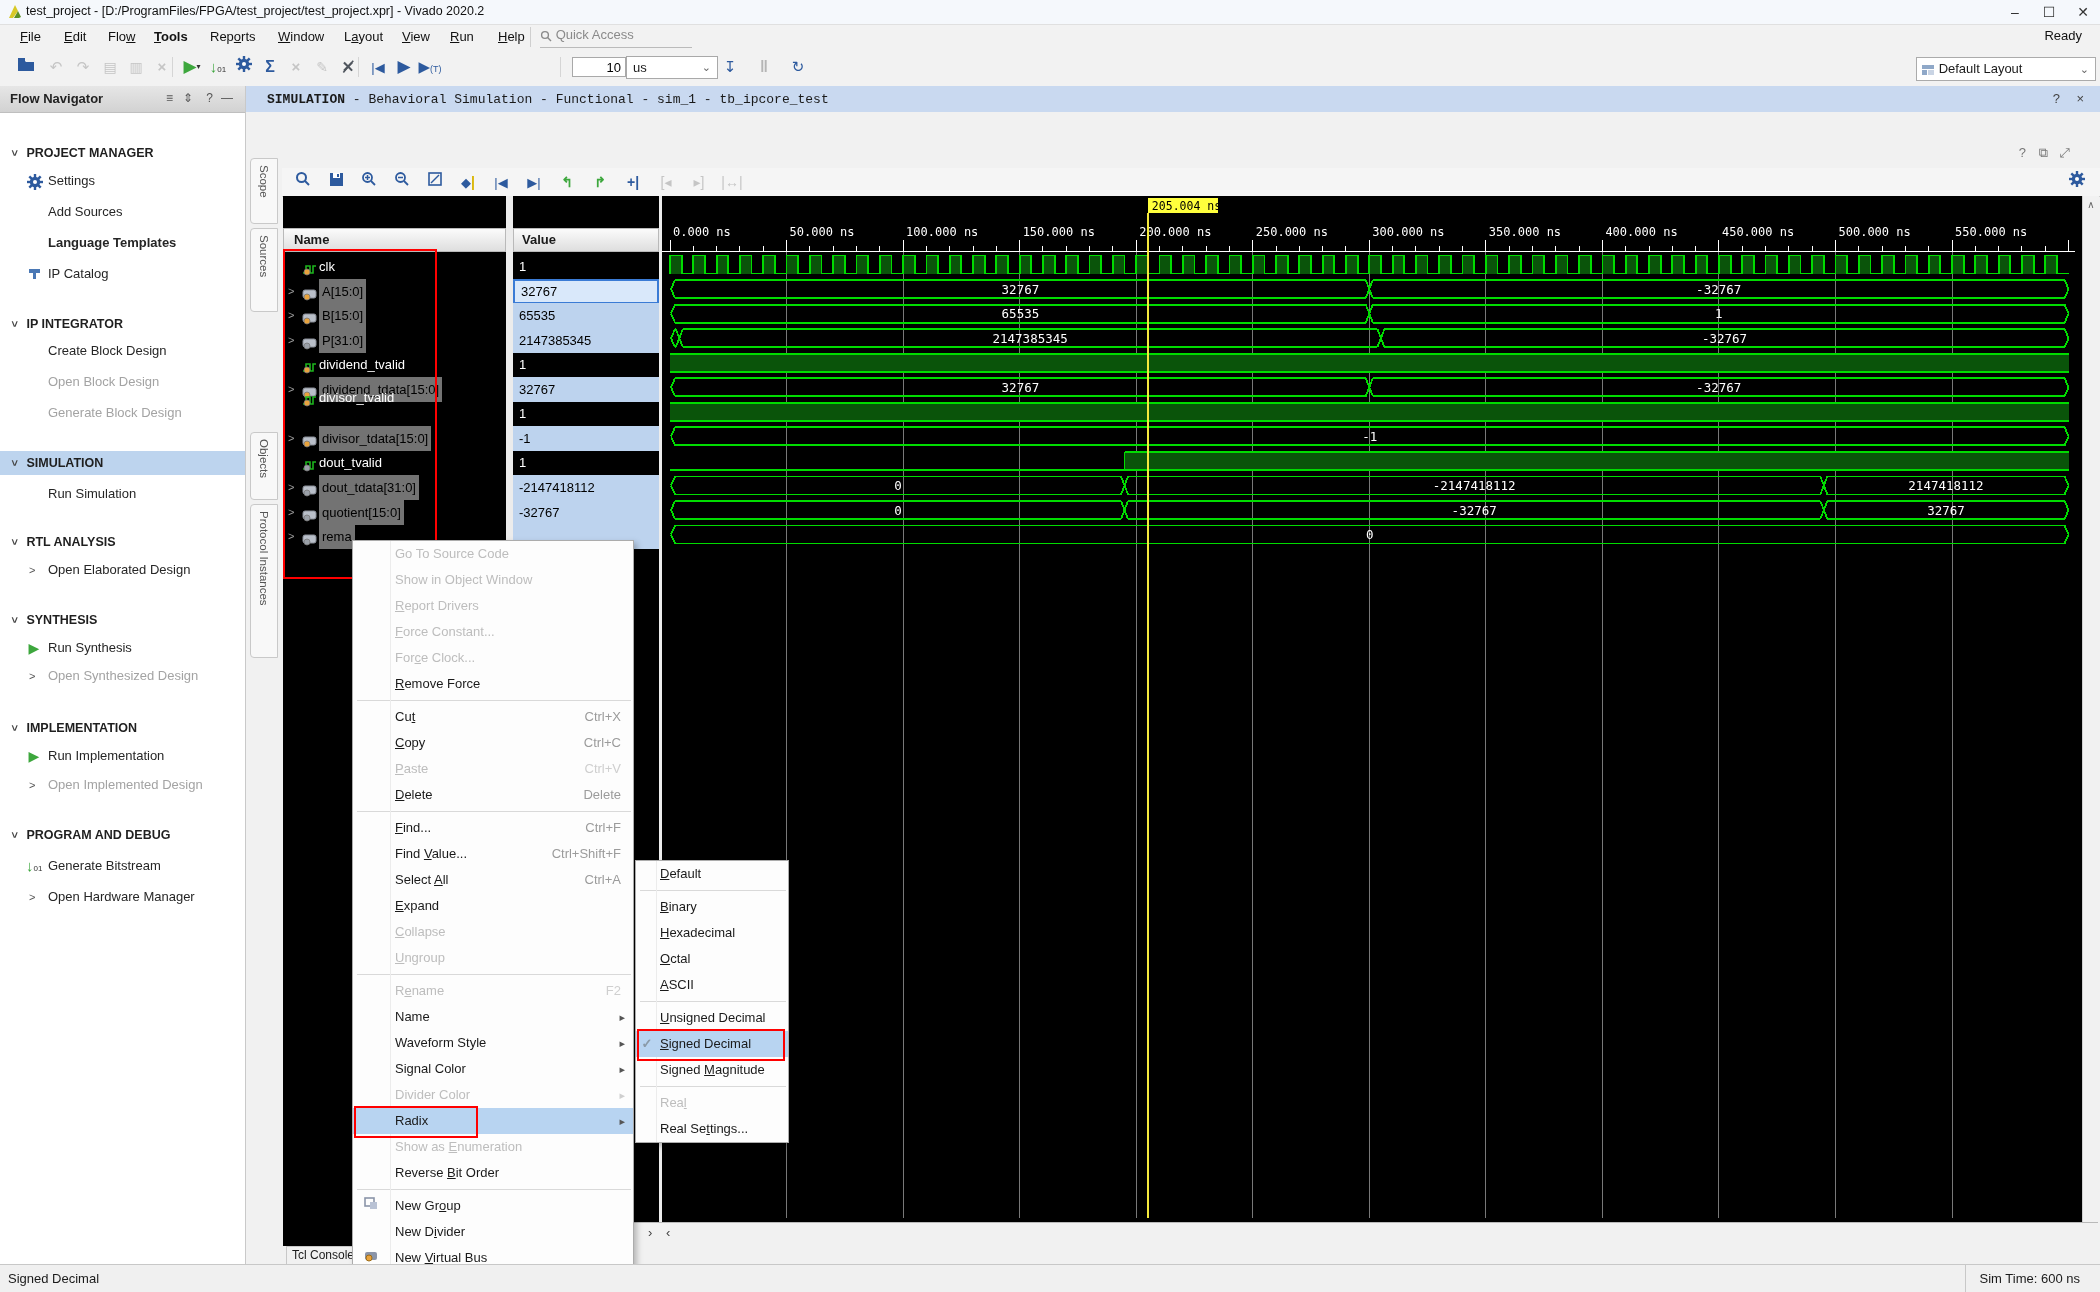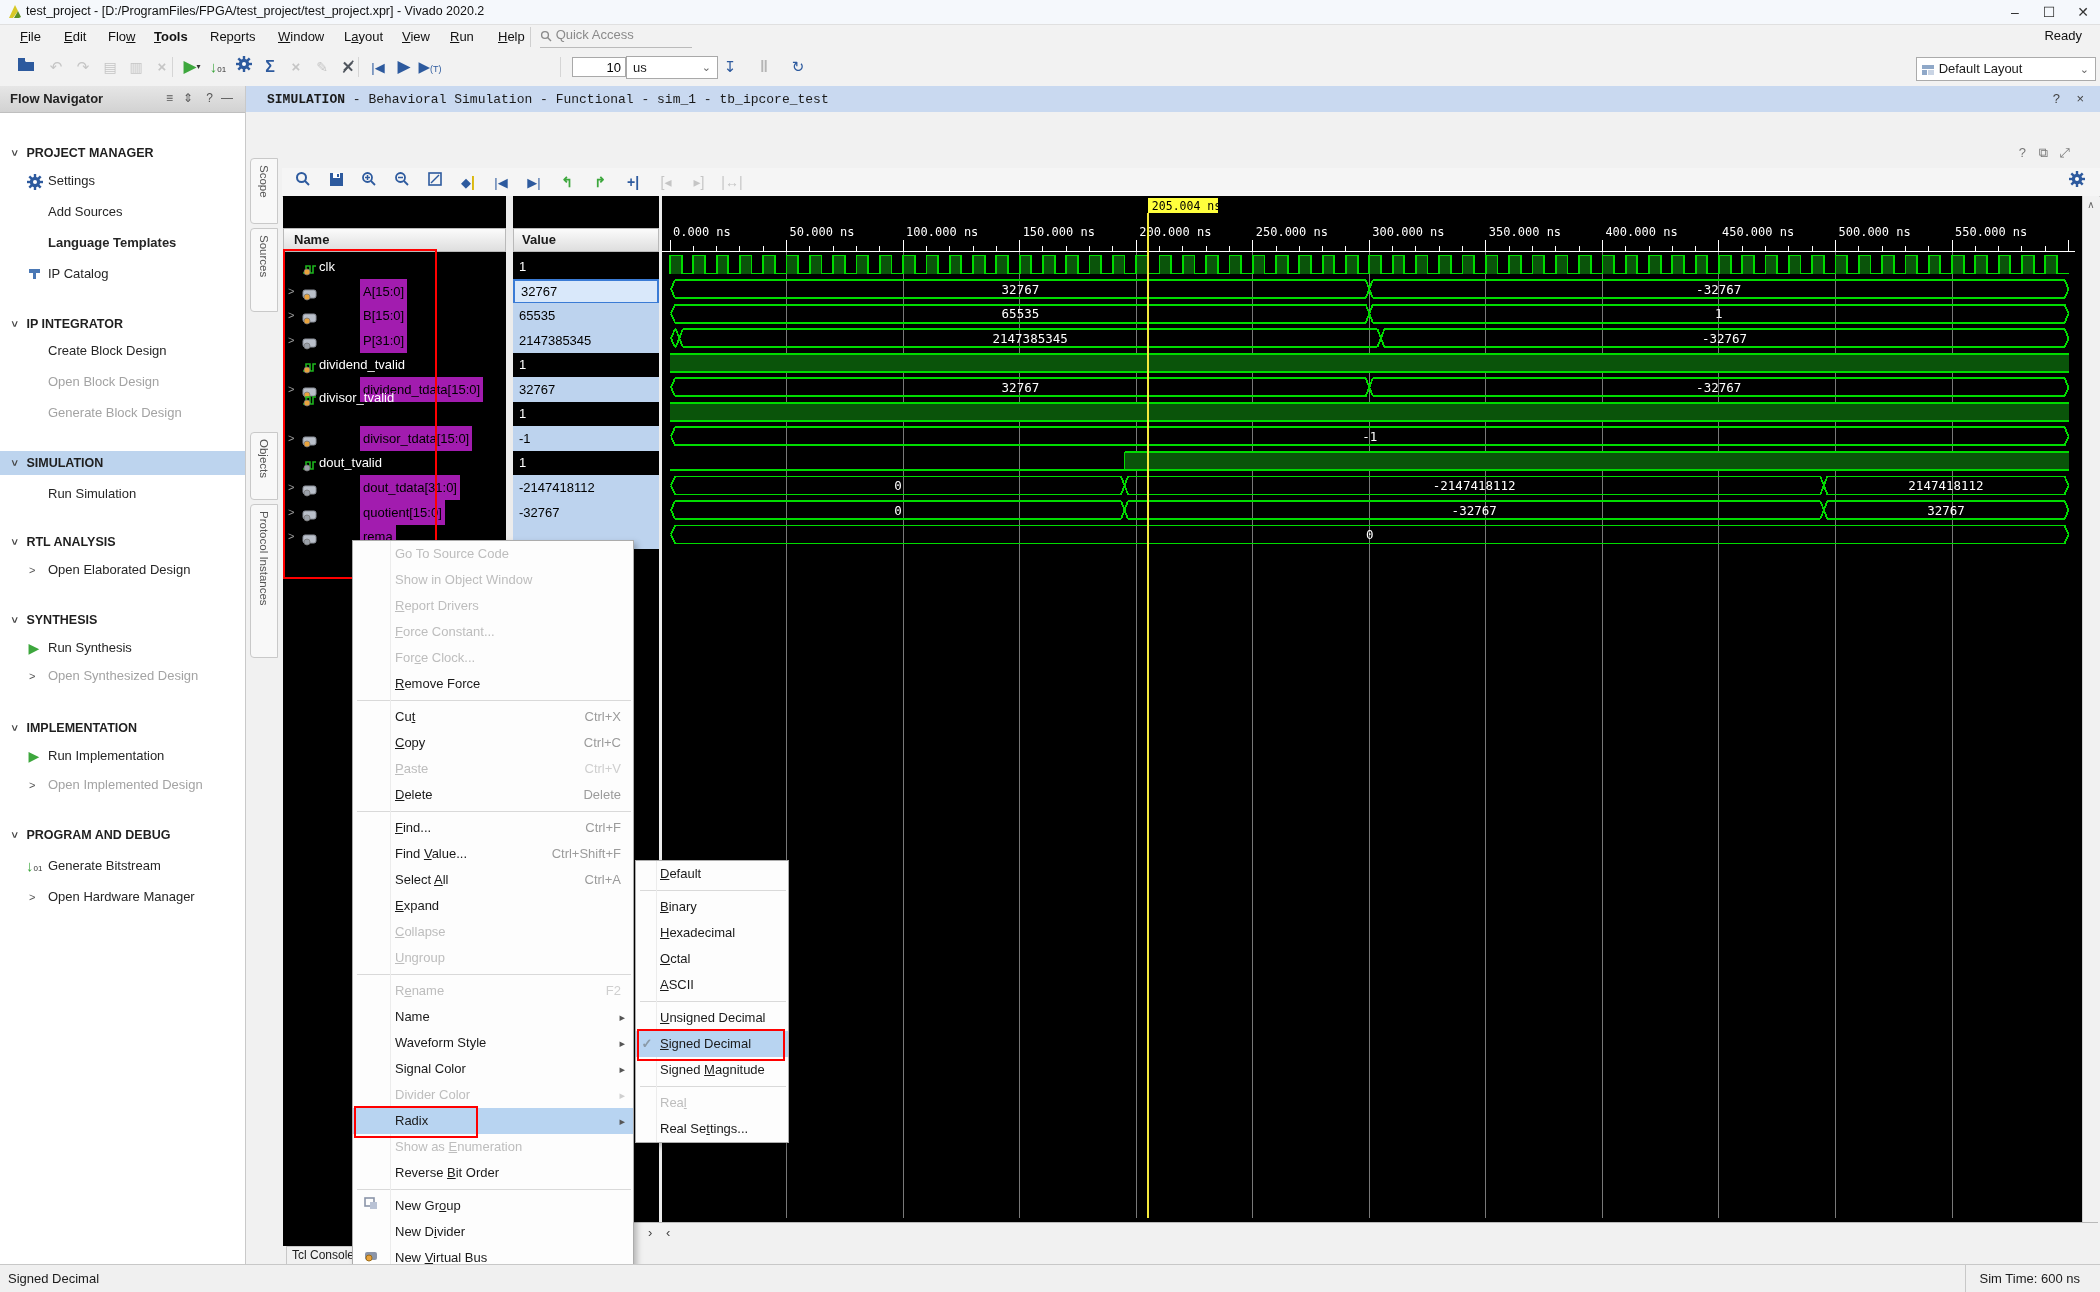--- a/index.html
+++ b/index.html
@@ -58,21 +58,21 @@
   .wt-icon.dis{color:#B9B9B9;}
   .corner-icon{position:absolute;top:5px;color:#777;font-size:13px;}
   
   .blackpanel{background:#000;}
   .colheader{position:absolute;height:24px;background:linear-gradient(#FBFBFB,#DEDEDE);border:1px solid #B9B9B9;
              font-weight:bold;line-height:22px;}
   .sigrow{position:absolute;height:25px;line-height:25px;white-space:nowrap;}
   .sigrow .arrow{position:absolute;left:5px;top:0;color:#9E9E9E;font-size:11px;}
   .sigrow .sic{position:absolute;left:19px;top:5px;}
   .sigrow .nm{position:absolute;left:36px;color:#fff;}
-  .sigrow .nm.sel{background:#a21caf;color:#000;padding:0 3px;margin-left:41px;}
+  .sigrow .nm.sel{background:#737373;color:#000;padding:0 3px;}
   .valrow{position:absolute;height:25px;line-height:25px;color:#fff;padding-left:6px;box-sizing:border-box;width:146px;}
   .valrow.sel{background:#BDD3EE;color:#000;}
   .valrow.focus{background:#D9E8FA;border:2px solid #3A7BD5;line-height:21px;}
   
   .ctxmenu{background:#FDFDFD;border:1px solid #ACACAC;box-shadow:3px 3px 6px rgba(0,0,0,.25);}
   .cm-row{position:relative;height:26px;line-height:26px;}
   .cm-row .gut{position:absolute;left:0;top:0;width:36px;height:26px;text-align:center;}
   .cm-row .lab{position:absolute;left:42px;white-space:nowrap;color:#1a1a1a;}
   .cm-row .lab u{text-decoration:underline;}
   .cm-row .sc{position:absolute;right:12px;color:#9B9B9B;}

